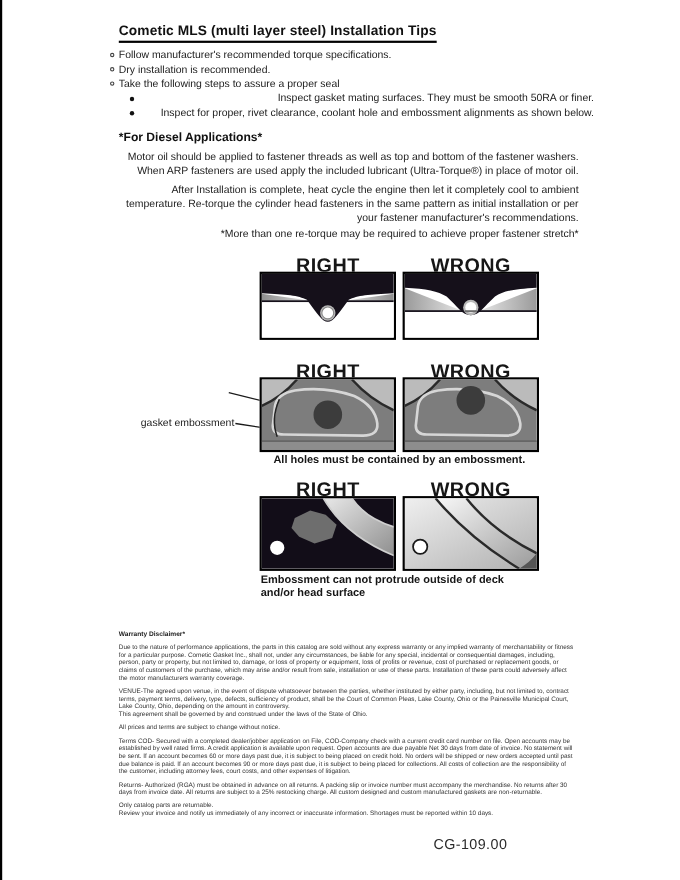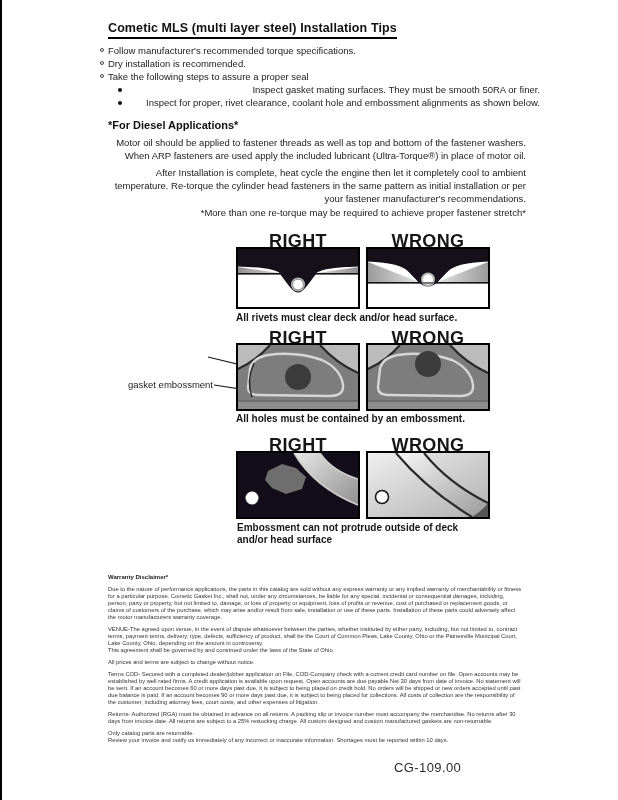--- a/index.html
+++ b/index.html
@@ -120,21 +120,20 @@
       <rect width="120" height="58" fill="#ffffff"></rect>
       <polygon points="0,13 52,33.5 0,33.5" fill="url(#wl2)"></polygon>
       <polygon points="120,13 68,33.5 120,33.5" fill="url(#wr2)"></polygon>
       <rect x="0" y="33" width="120" height="1.6" fill="#15101a"></rect>
       <path d="M0,0 H120 V12.5 C100,13.5 90,15.5 82,20.5 C72,29.5 68,37.5 60,37.5 C52,37.5 48,29.5 38,20.5 C30,15.5 20,13.5 0,12.5 Z" fill="#15101a"></path>
       <circle cx="60" cy="30.5" r="7" fill="#b9b9b9"></circle>
       <circle cx="60" cy="30.5" r="5" fill="#ffffff"></circle>
       <rect x="54.5" y="33" width="11" height="1.8" fill="#6e6e6e"></rect>
     </svg>
   </div>
-  <div class="caption" style="left:236px; top:312px;">All rivets must clear deck and/or head surface.</div>
 
   <div class="panel-label" style="left:236px; top:328px;">RIGHT</div>
   <div class="panel-label" style="left:366px; top:328px;">WRONG</div>
 
   <div class="d2-label" style="left:100px; top:379px; width:113px;">gasket embossment</div>
 
   <svg class="connector-overlay" viewBox="0 0 200 60">
     <line x1="108" y1="17" x2="194" y2="38" stroke="#1a1a1a" stroke-width="1.2"></line>
     <line x1="114" y1="45" x2="160" y2="52" stroke="#1a1a1a" stroke-width="1.2"></line>
   </svg>
@@ -159,21 +158,21 @@
       <path d="M0,0 L0,24 Q18,16 32,0 Z" fill="#bbbbbb"></path>
       <path d="M0,24 Q18,16 32,0" stroke="#2a2a2a" stroke-width="2.2" fill="none"></path>
       <path d="M120,0 L120,28 Q98,18 82,0 Z" fill="#bbbbbb"></path>
       <path d="M120,28 Q98,18 82,0" stroke="#2a2a2a" stroke-width="2.2" fill="none"></path>
       <rect x="0" y="56" width="120" height="8" fill="#8d8d8d"></rect>
       <line x1="0" y1="56" x2="120" y2="56" stroke="#5a5a5a" stroke-width="1.2"></line>
       <path d="M30,10 Q14,13 12,24 L10,42 Q10,50 20,50 L92,51 Q106,51 105,40 Q103,24 84,15 Q58,6 30,10 Z" fill="none" stroke="#d6d6d6" stroke-width="2.4"></path>
       <circle cx="60" cy="19" r="13" fill="#3c3c3c"></circle>
     </svg>
   </div>
-  <div class="caption" style="left:236px; top:413px; width:254px; ">All holes must be contained by an embossment.</div>
+  <div class="caption" style="left:236px; top:413px; width:254px; text-align:center;">All holes must be contained by an embossment.</div>
 
   <div class="panel-label" style="left:236px; top:435px;">RIGHT</div>
   <div class="panel-label" style="left:366px; top:435px;">WRONG</div>
 
   <div class="panel tall" style="left:236px; top:451px;">
     <svg viewBox="0 0 120 64" preserveAspectRatio="none">
       <defs>
         <linearGradient id="band3r" x1="0" y1="0" x2="1" y2="1">
             <stop offset="0" stop-color="#e8e8e8"></stop>
             <stop offset="1" stop-color="#8f8f8f"></stop>

